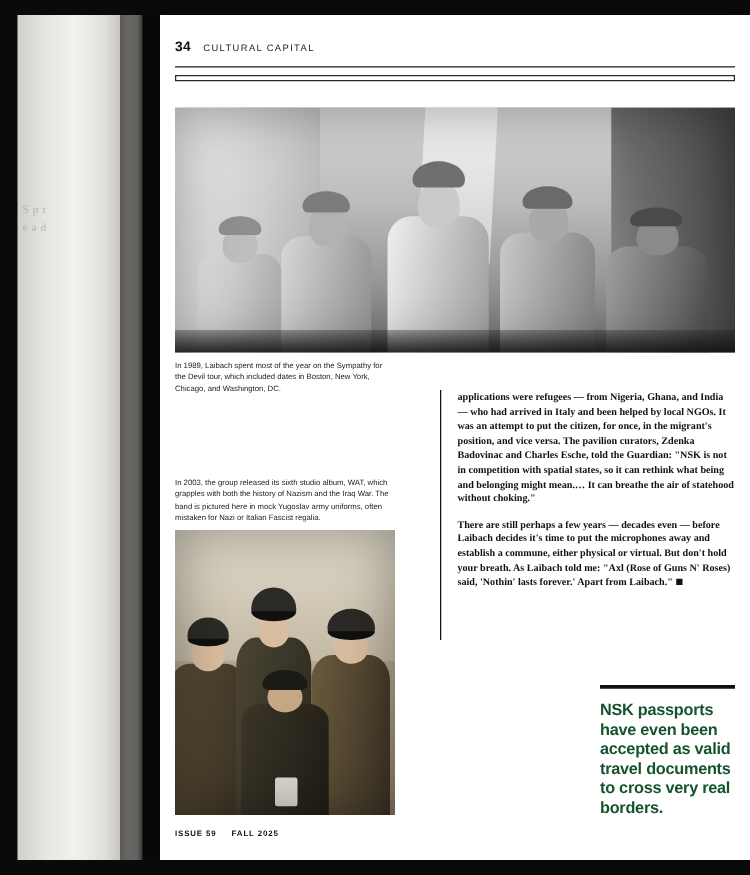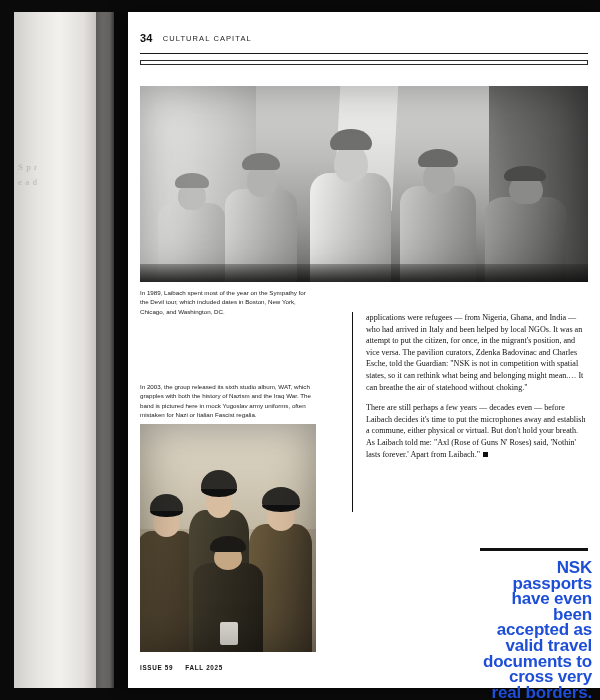--- a/index.html
+++ b/index.html
@@ -151,21 +151,21 @@
     position: absolute;
     left: 238px;
     top: 300px;
     width: 222px;
     font-family: "Liberation Serif", serif;
     font-size: 8.1px;
     line-height: 11.6px;
     color: #111;
     text-align: left;
   }
-  .body-col p { margin: 0 0 9px 0; }
+  .body-col p { margin: 0 0 9px 0; font-weight: bold; }
   .endmark {
     display: inline-block;
     width: 5px;
     height: 5px;
     background: #111;
     margin-left: 3px;
     vertical-align: baseline;
   }
 
   
@@ -177,25 +177,24 @@
     height: 3px;
     background: #111;
   }
   .pullquote {
     position: absolute;
     left: 352px;
     top: 548px;
     width: 112px;
     font-family: "Liberation Sans", sans-serif;
     font-weight: bold;
-    font-size: 17px;
+    font-size: 13px;
     line-height: 15.6px;
-    color: #1d4ed8;
+    color: #14532d;
     letter-spacing: -0.2px;
-    text-align: right;
   }
 
   
   .footer {
     position: absolute;
     left: 12px;
     top: 652px;
     display: flex;
     gap: 12px;
     font-size: 6.3px;

